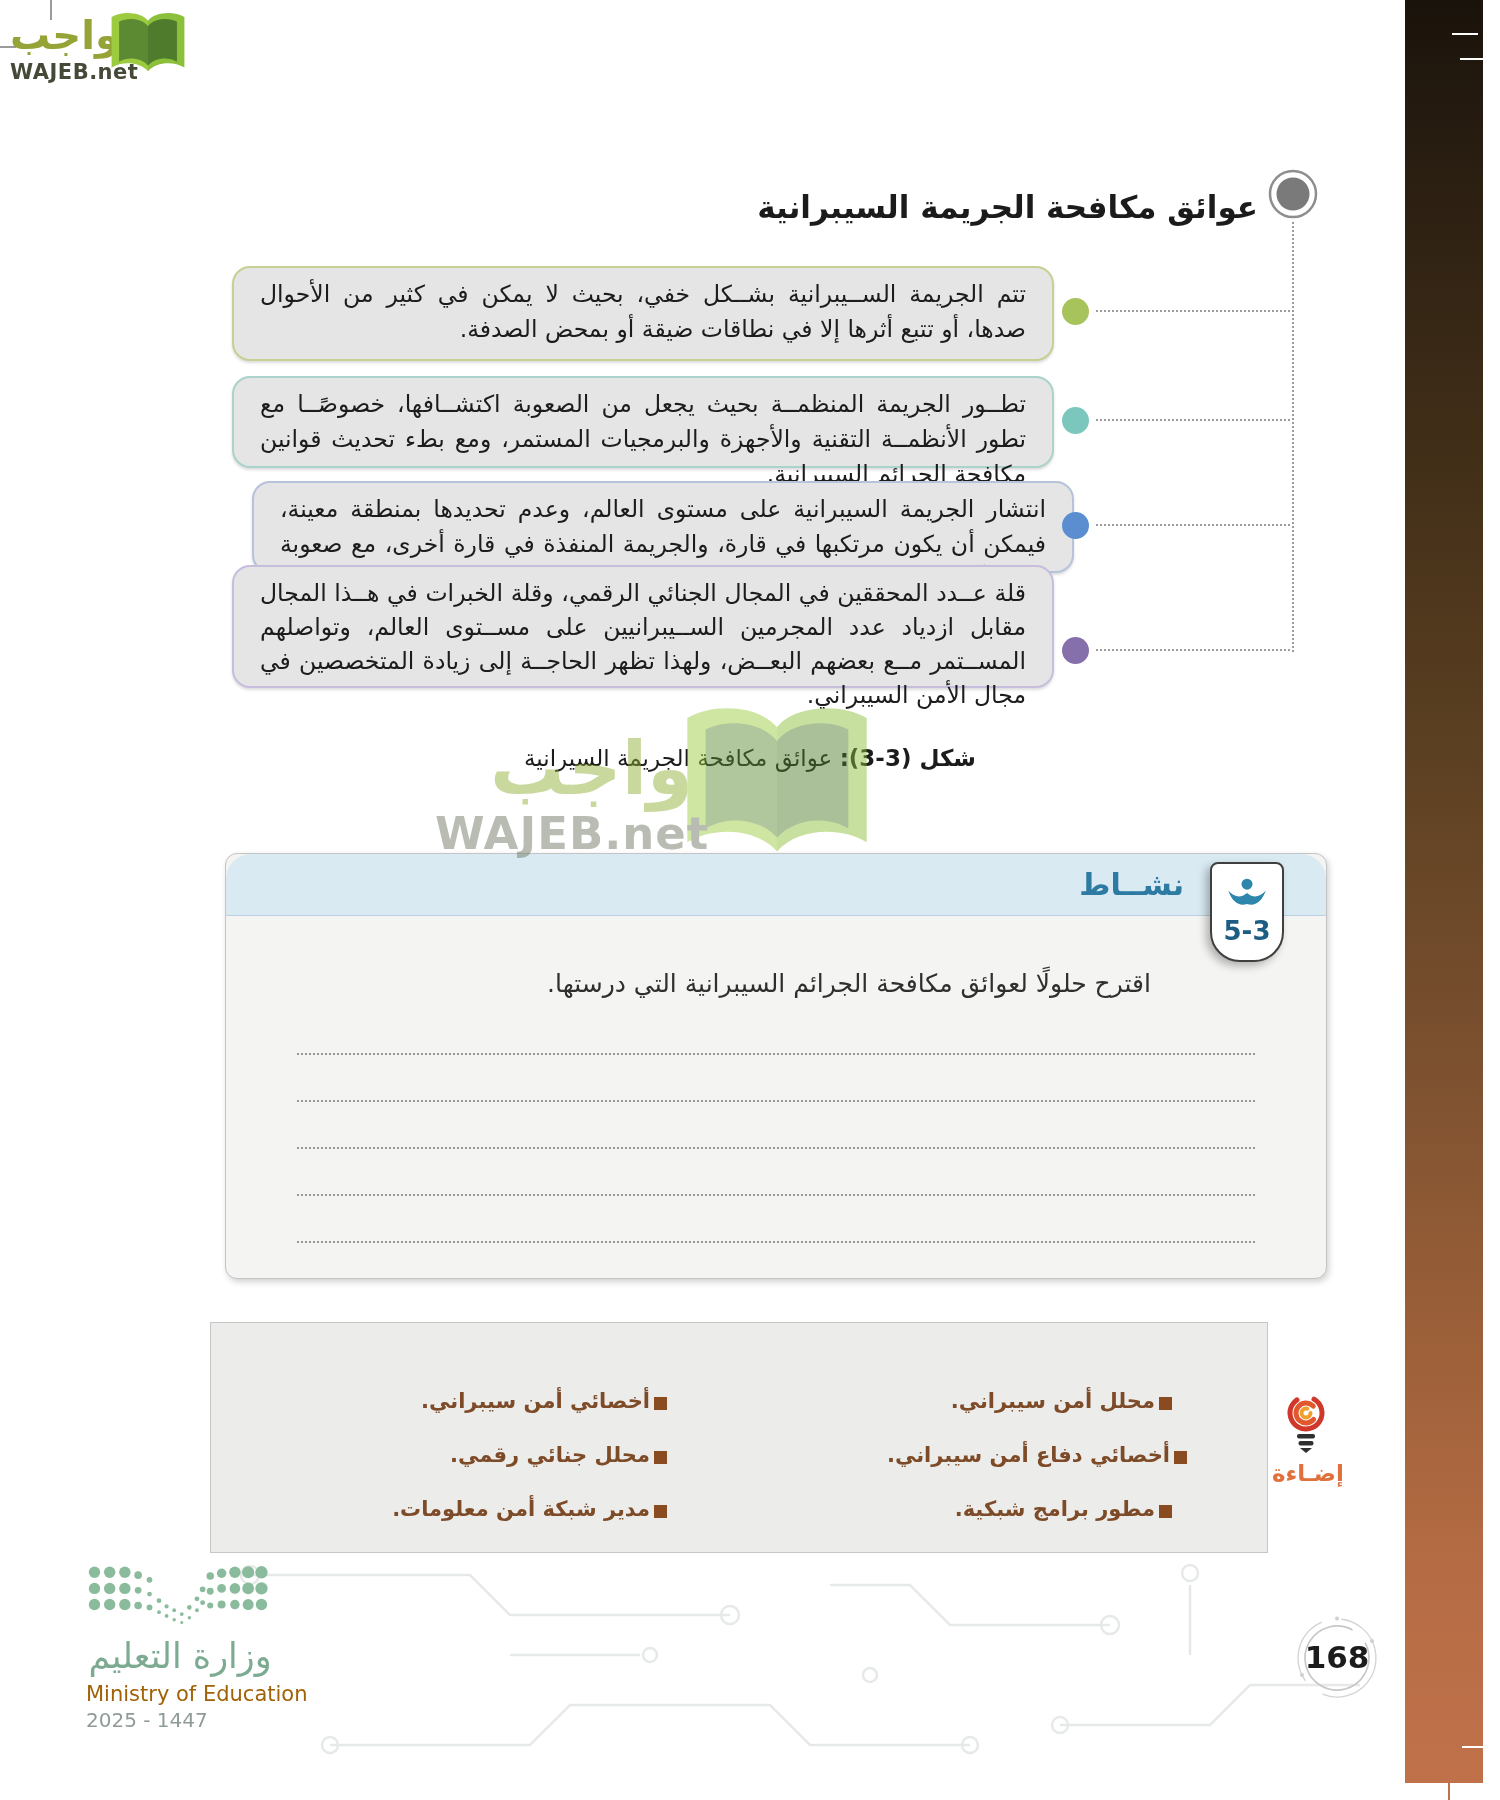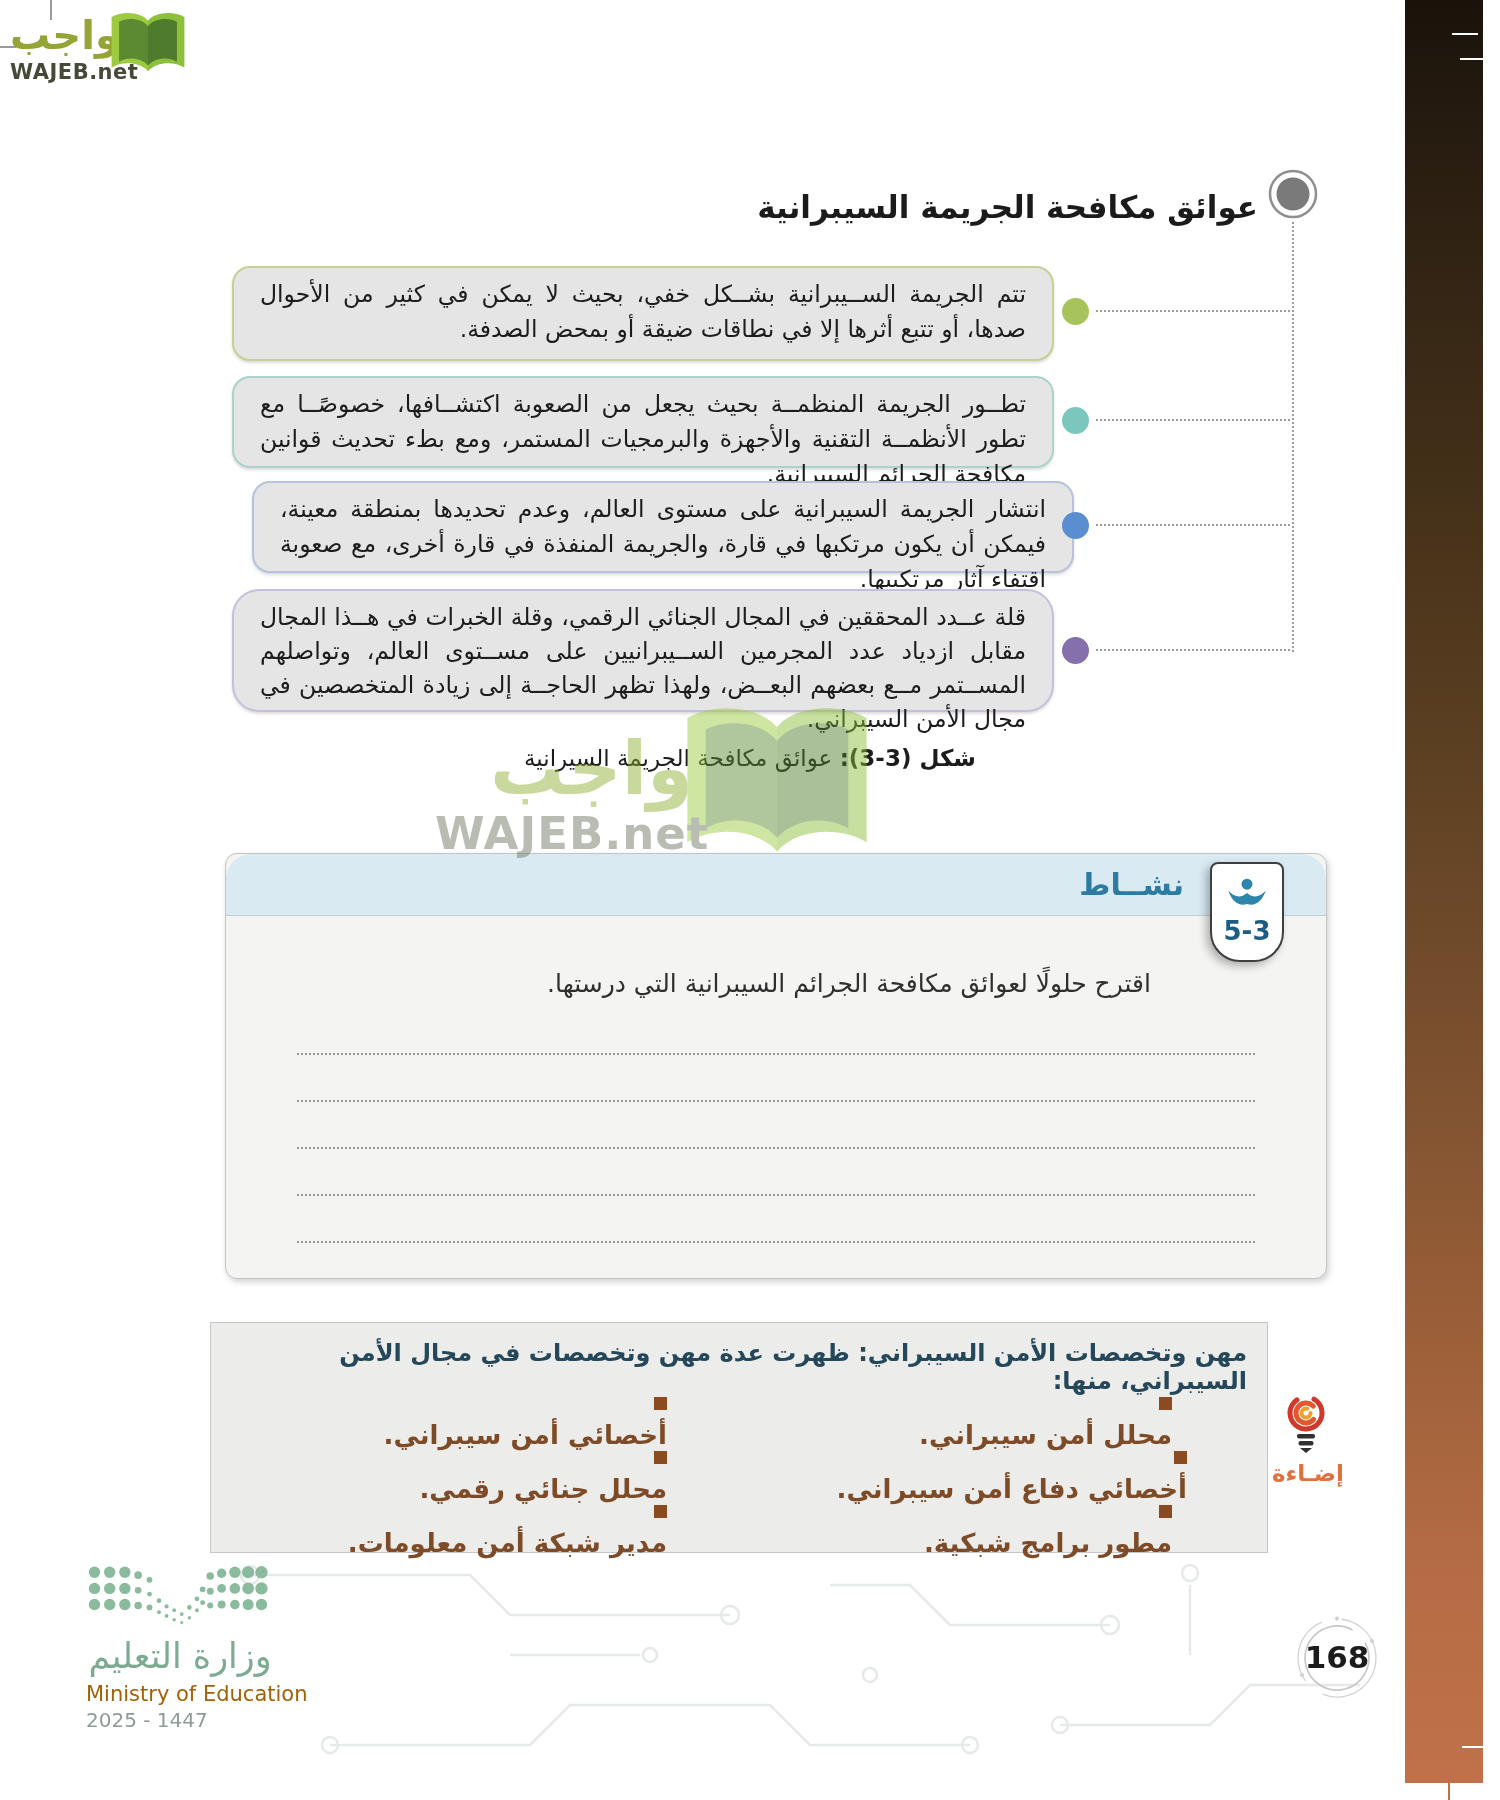--- a/index.html
+++ b/index.html
@@ -82,22 +82,22 @@
   
   .professions{
     position:absolute;left:210px;top:1322px;width:1058px;height:231px;
     background:#ececea;border:1px solid #c6c6c6;box-sizing:border-box;
   }
   .prof-heading{
     position:absolute;right:20px;top:16px;left:20px;direction:rtl;text-align:right;
     font-size:24px;font-weight:bold;color:#24475a;
   }
   .prof-item{
-    position:absolute;display:flex;direction:rtl;align-items:flex-start;gap:10px;
-    font-size:26px;color:#7d4b28;font-weight:bold;flex-direction:column;
+    position:absolute;display:flex;direction:rtl;align-items:flex-start;gap:4px;
+    font-size:21px;color:#7d4b28;font-weight:bold;
   }
   .bullet-sq{width:13px;height:13px;background:#8a4b21;margin-top:8px;flex:0 0 auto;}
 
   
   .spotlight-label{
     position:absolute;left:1266px;top:1460px;width:84px;text-align:center;
     font-size:23px;font-weight:bold;color:#e0703c;direction:rtl;
   }
 
   
@@ -175,21 +175,21 @@
 <div class="obstacle" style="top: 376px; height: 88px; border-color: rgb(171, 211, 203);">
   <p class="obstacle-text">تطــور الجريمة المنظمــة بحيث يجعل من الصعوبة اكتشــافها، خصوصًــا مع تطور الأنظمــة التقنية والأجهزة والبرمجيات المستمر، ومع بطء تحديث قوانين مكافحة الجرائم السيبرانية.</p>
 </div>
 <div class="dot" style="top: 407px; background: rgb(123, 199, 190);"></div>
 
 <div class="obstacle" style="top: 481px; height: 88px; border-color: rgb(183, 195, 218); margin-left: 20px;">
   <p class="obstacle-text">انتشار الجريمة السيبرانية على مستوى العالم، وعدم تحديدها بمنطقة معينة، فيمكن أن يكون مرتكبها في قارة، والجريمة المنفذة في قارة أخرى، مع صعوبة اقتفاء آثار مرتكبيها.</p>
 </div>
 <div class="dot" style="top: 512px; background: rgb(91, 142, 209);"></div>
 
-<div class="obstacle" style="top: 589px; height: 119px; border-color: rgb(199, 190, 221); border-radius: 27px;">
+<div class="obstacle" style="top: 565px; height: 119px; border-color: rgb(199, 190, 221);">
   <p class="obstacle-text" style="line-height:34px;padding:9px 26px;">قلة عــدد المحققين في المجال الجنائي الرقمي، وقلة الخبرات في هــذا المجال مقابل ازدياد عدد المجرمين الســيبرانيين على مســتوى العالم، وتواصلهم المســتمر مــع بعضهم البعــض، ولهذا تظهر الحاجــة إلى زيادة المتخصصين في مجال الأمن السيبراني.</p>
 </div>
 <div class="dot" style="top: 637px; background: rgb(133, 112, 171);"></div>
 
 <div class="fig-caption">
   <b>شكل (3-3):</b><span> عوائق مكافحة الجريمة السيرانية</span>
 </div>
 
 <div class="activity-box">
   <div class="activity-header"></div>
@@ -214,21 +214,20 @@
     <path d="M45 14 C38 5 18 3 6 10 L6 64 C18 57 36 58 45 68 Z" fill="#9ccb3f"></path>
     <path d="M45 14 C52 5 72 3 84 10 L84 64 C72 57 54 58 45 68 Z" fill="#8cbf3a"></path>
     <path d="M45 20 C39 12 24 10 14 15 L14 58 C24 52 38 54 45 62 Z" fill="#5c8a33"></path>
     <path d="M45 20 C51 12 66 10 76 15 L76 58 C66 52 52 54 45 62 Z" fill="#4f7c2c"></path>
   </svg>
   <div class="wm-ar">واجب</div>
   <div class="wm-en">WAJEB.net</div>
 </div>
 
 <div class="professions">
-  <div class="prof-heading">مهن وتخصصات الأمن السيبراني: ظهرت عدة مهن وتخصصات في مجال الأمن السيبراني، منها:</div>
   <div class="prof-item" style="right:95px;top:66px;">
     <span class="bullet-sq"></span>
     <span>محلل أمن سيبراني.</span>
   </div>
   <div class="prof-item" style="right:80px;top:120px;">
     <span class="bullet-sq"></span>
     <span>أخصائي دفاع أمن سيبراني.</span>
   </div>
   <div class="prof-item" style="right:95px;top:174px;">
     <span class="bullet-sq"></span>

